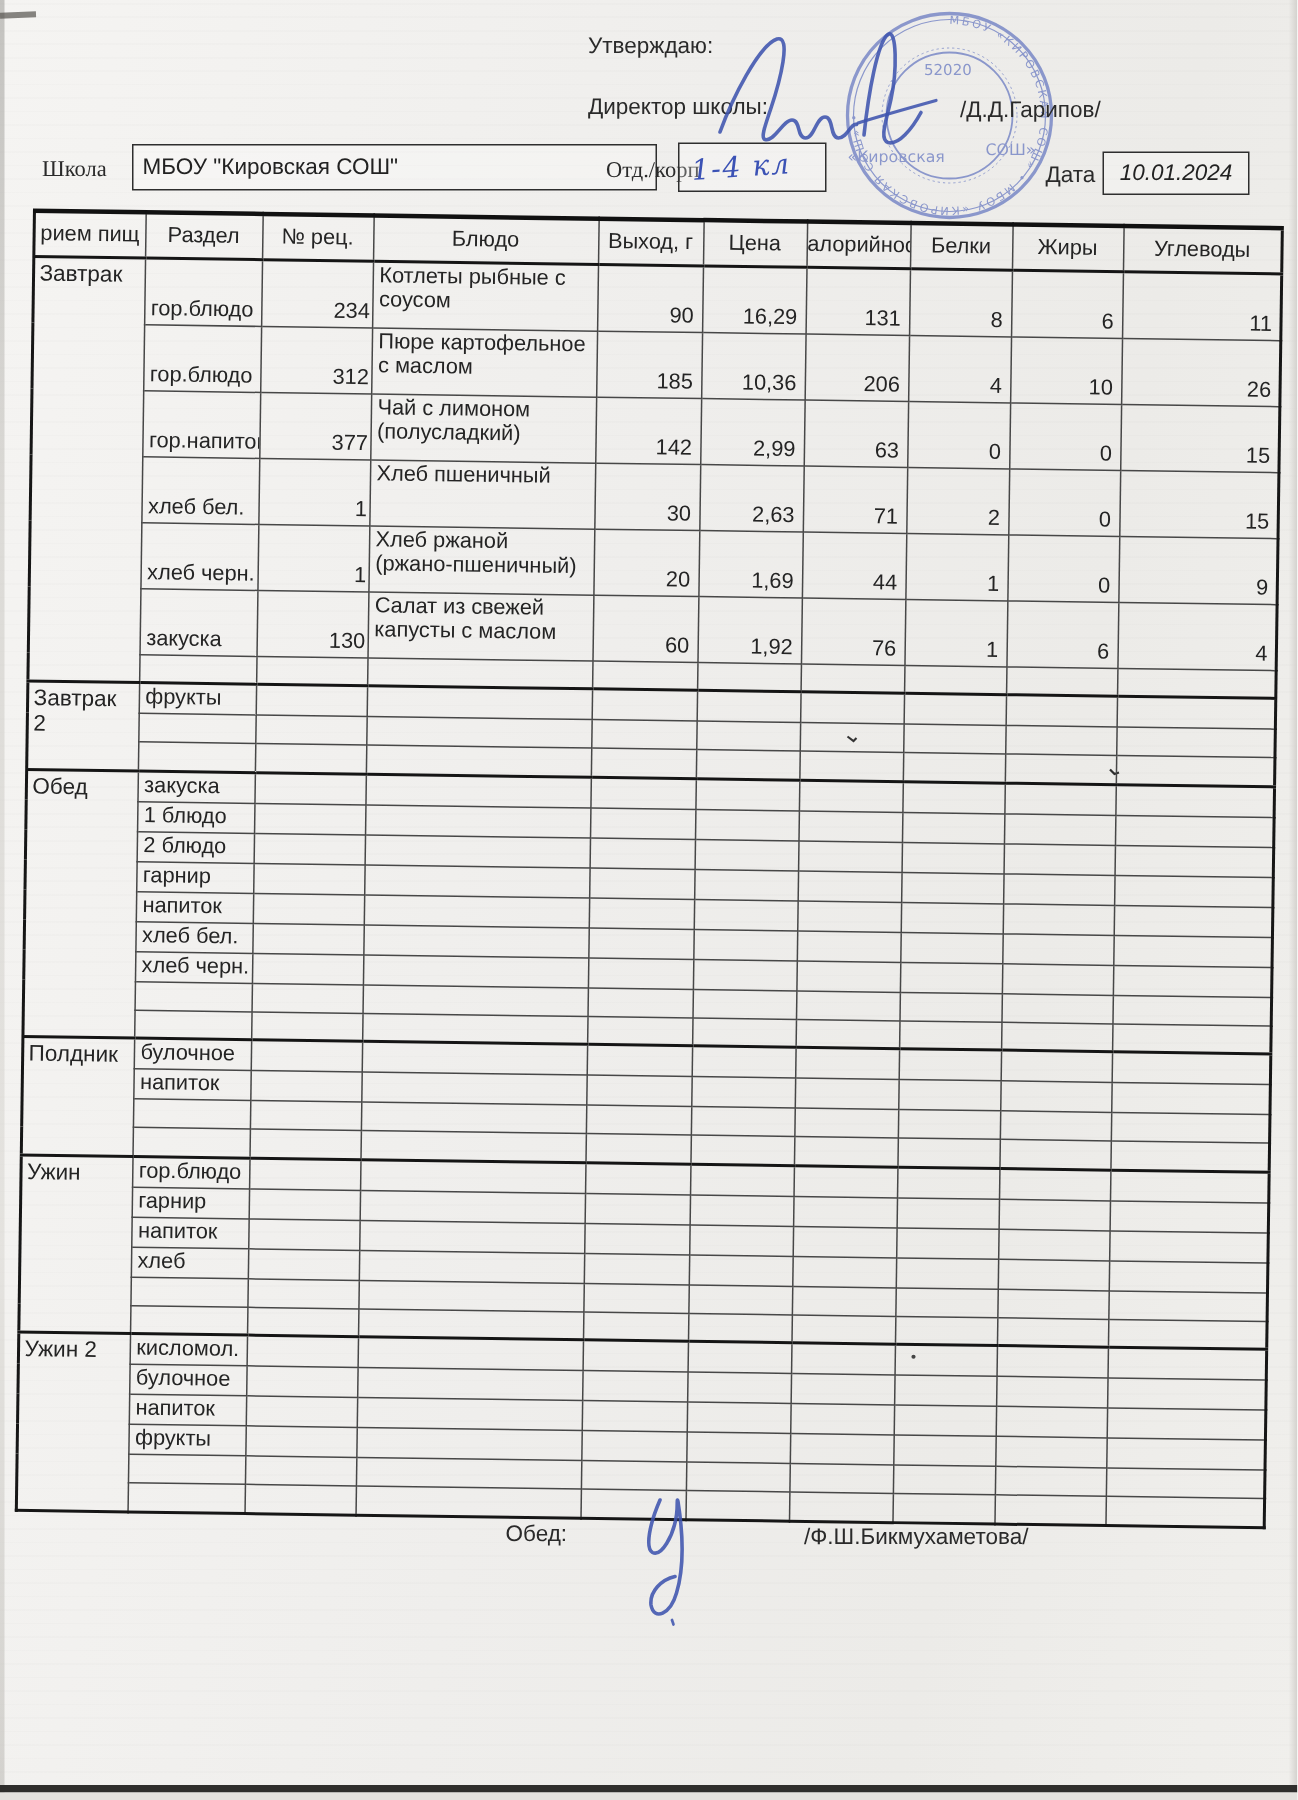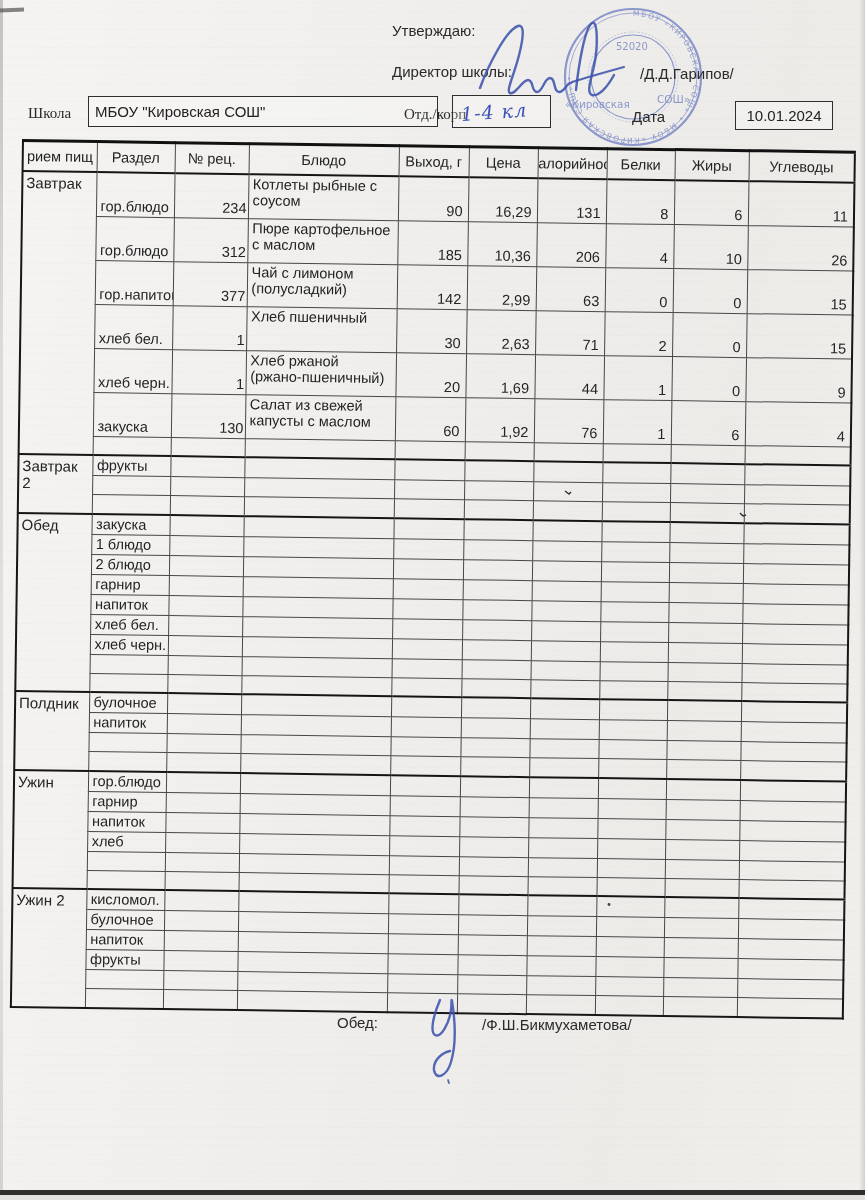--- a/index.html
+++ b/index.html
@@ -8,21 +8,21 @@
     background:
       repeating-linear-gradient(0deg, rgba(0,0,0,0.012) 0 1px, transparent 1px 9px),
       linear-gradient(100deg,#f5f4f2 0%,#efeeec 45%,#ecebe8 75%,#f0efec 100%);
     font-family:"Liberation Sans", sans-serif;
     color:#262626;
   }
   .abs{position:absolute;}
   .lbl{font-size:15px;color:#2a2a2a;white-space:nowrap;}
   .box{border:1.6px solid #2e2e2e;background:rgba(255,255,255,0.25);display:flex;align-items:center;}
   .box .val{font-size:15px;color:#222;padding:0 6px;white-space:nowrap;}
-  .date-box .val{margin:0 auto;}
+  .date-box .val{margin:0 auto;font-style:italic;}
   .hand{
     font-family:"DejaVu Serif", serif;font-style:italic;font-size:19px;
     color:#3b52b5;transform:rotate(-4deg);letter-spacing:1px;
   }
   
   .table-wrap{left:22px;top:139px;transform:rotate(0.8deg);transform-origin:0 0;}
   table{border-collapse:collapse;width:830px;table-layout:fixed;background:transparent;
         border:2px solid #161616;border-top:3px solid #111;}
   th,td{border:1px solid #474747;font-size:14.5px;color:#242424;overflow:hidden;}
   thead th{height:28px;font-weight:normal;text-align:center;white-space:nowrap;
@@ -102,21 +102,21 @@
   <div class="abs lbl" style="left:640px;top:65px;">/Д.Д.Гарипов/</div>
 
   <div class="abs lbl" style="left:28px;top:105px;font-family:Liberation Serif, serif;">Школа</div>
   <div class="abs box" style="left:88px;top:96px;width:348px;height:29px;">
     <span class="val">МБОУ "Кировская СОШ"</span>
   </div>
   <div class="abs lbl" style="left:404px;top:106px;font-family:Liberation Serif, serif;">Отд./корп</div>
   <div class="abs box" style="left:452px;top:95px;width:97px;height:31px;">
     <span class="hand" style="padding-left:8px;">1-4 кл</span>
   </div>
-  <div class="abs lbl" style="left:632px;top:108px;">Дата</div>
+  <div class="abs lbl" style="left:697px;top:108px;">Дата</div>
   <div class="abs box date-box" style="left:735px;top:101px;width:96px;height:27px;">
     <span class="val">10.01.2024</span>
   </div>
 
   <div class="abs table-wrap">
     <table id="menu-table">
         <colgroup>
           <col style="width: 74px;">
           <col style="width: 78px;">
           <col style="width: 74px;">
@@ -536,15 +536,15 @@
           </tr>
         </tbody>
       </table>
   </div>
 
   <div class="abs lbl" style="left:337px;top:1014px;">Обед:</div>
   <svg class="abs" style="left:418px;top:990px;" width="60" height="95">
     <path class="ink" stroke-width="2.4" d="M22,10 C15,26 12,42 17,45 C23,48 31,34 33,20 C34,12 33,8 34,11 C37,30 39,52 33,72 C29,86 18,91 16,80 C15,71 23,63 32,61"></path>
     <path class="ink" stroke-width="1.8" d="M30,90 L31,93"></path>
   </svg>
-  <div class="abs lbl" style="left:482px;top:1016px;">/Ф.Ш.Бикмухаметова/</div>
+  <div class="abs lbl" style="left:536px;top:1016px;">/Ф.Ш.Бикмухаметова/</div>
 
 </div>
 
 </body></html>

